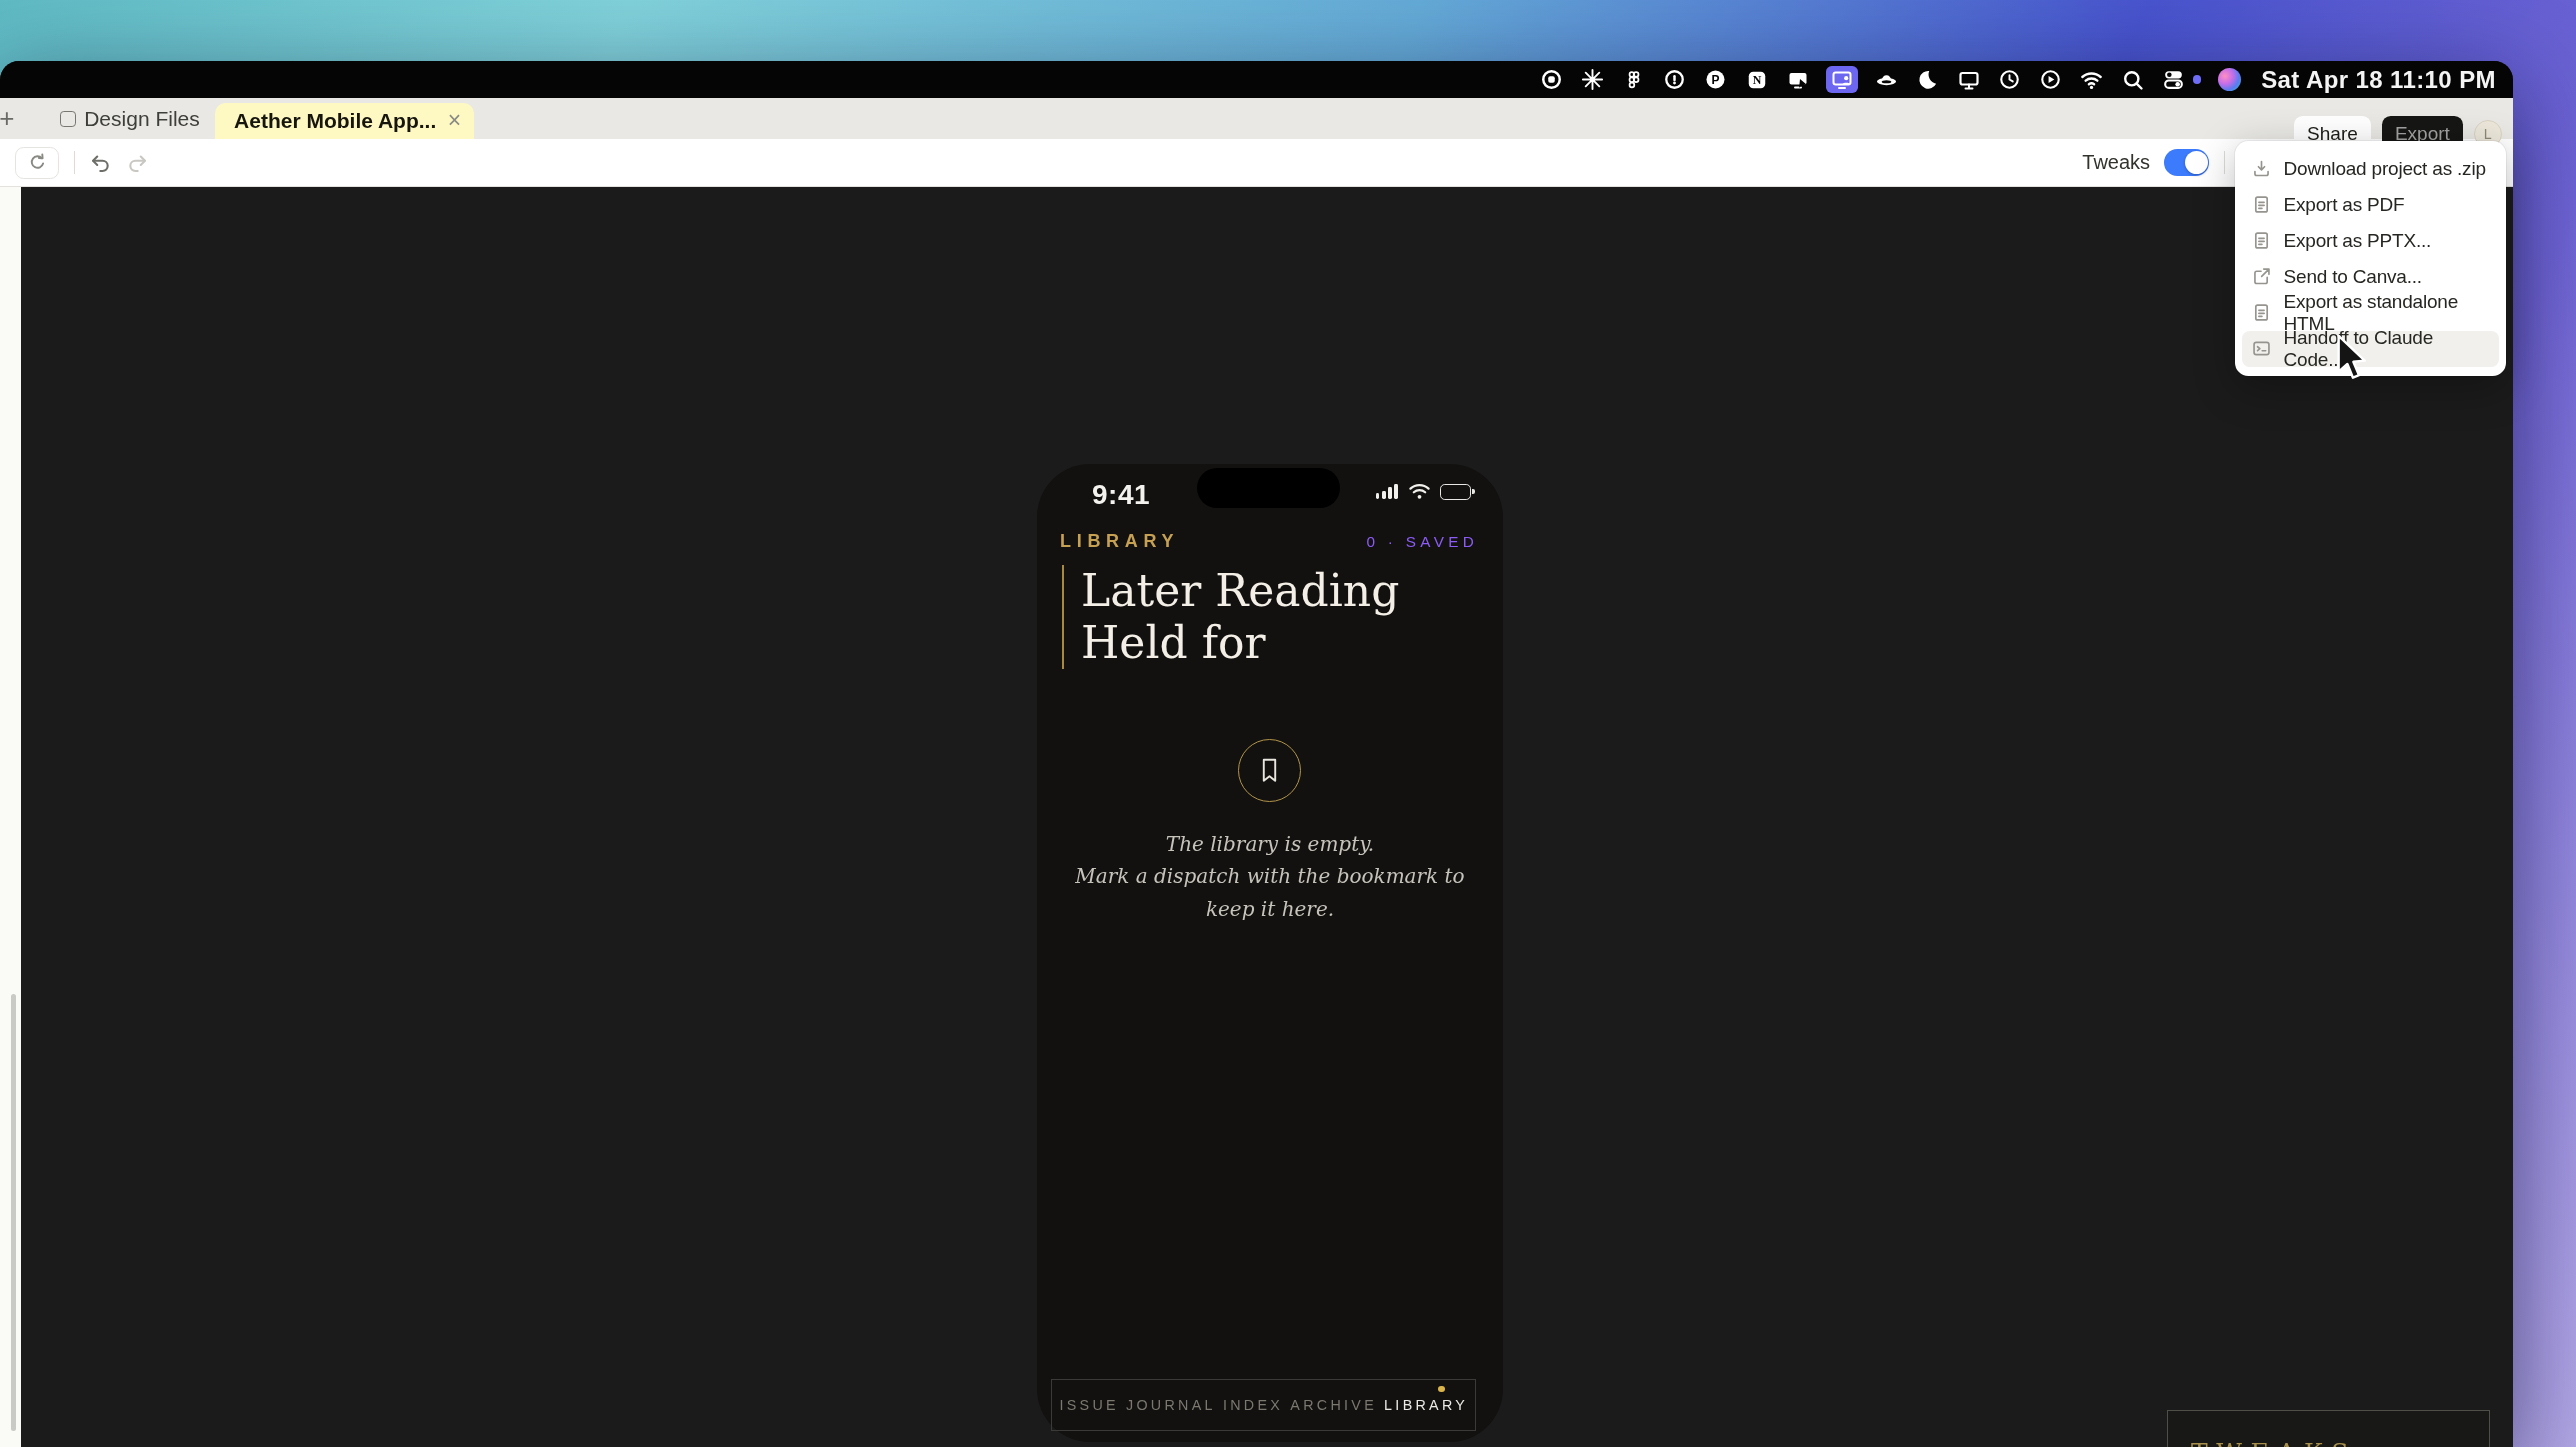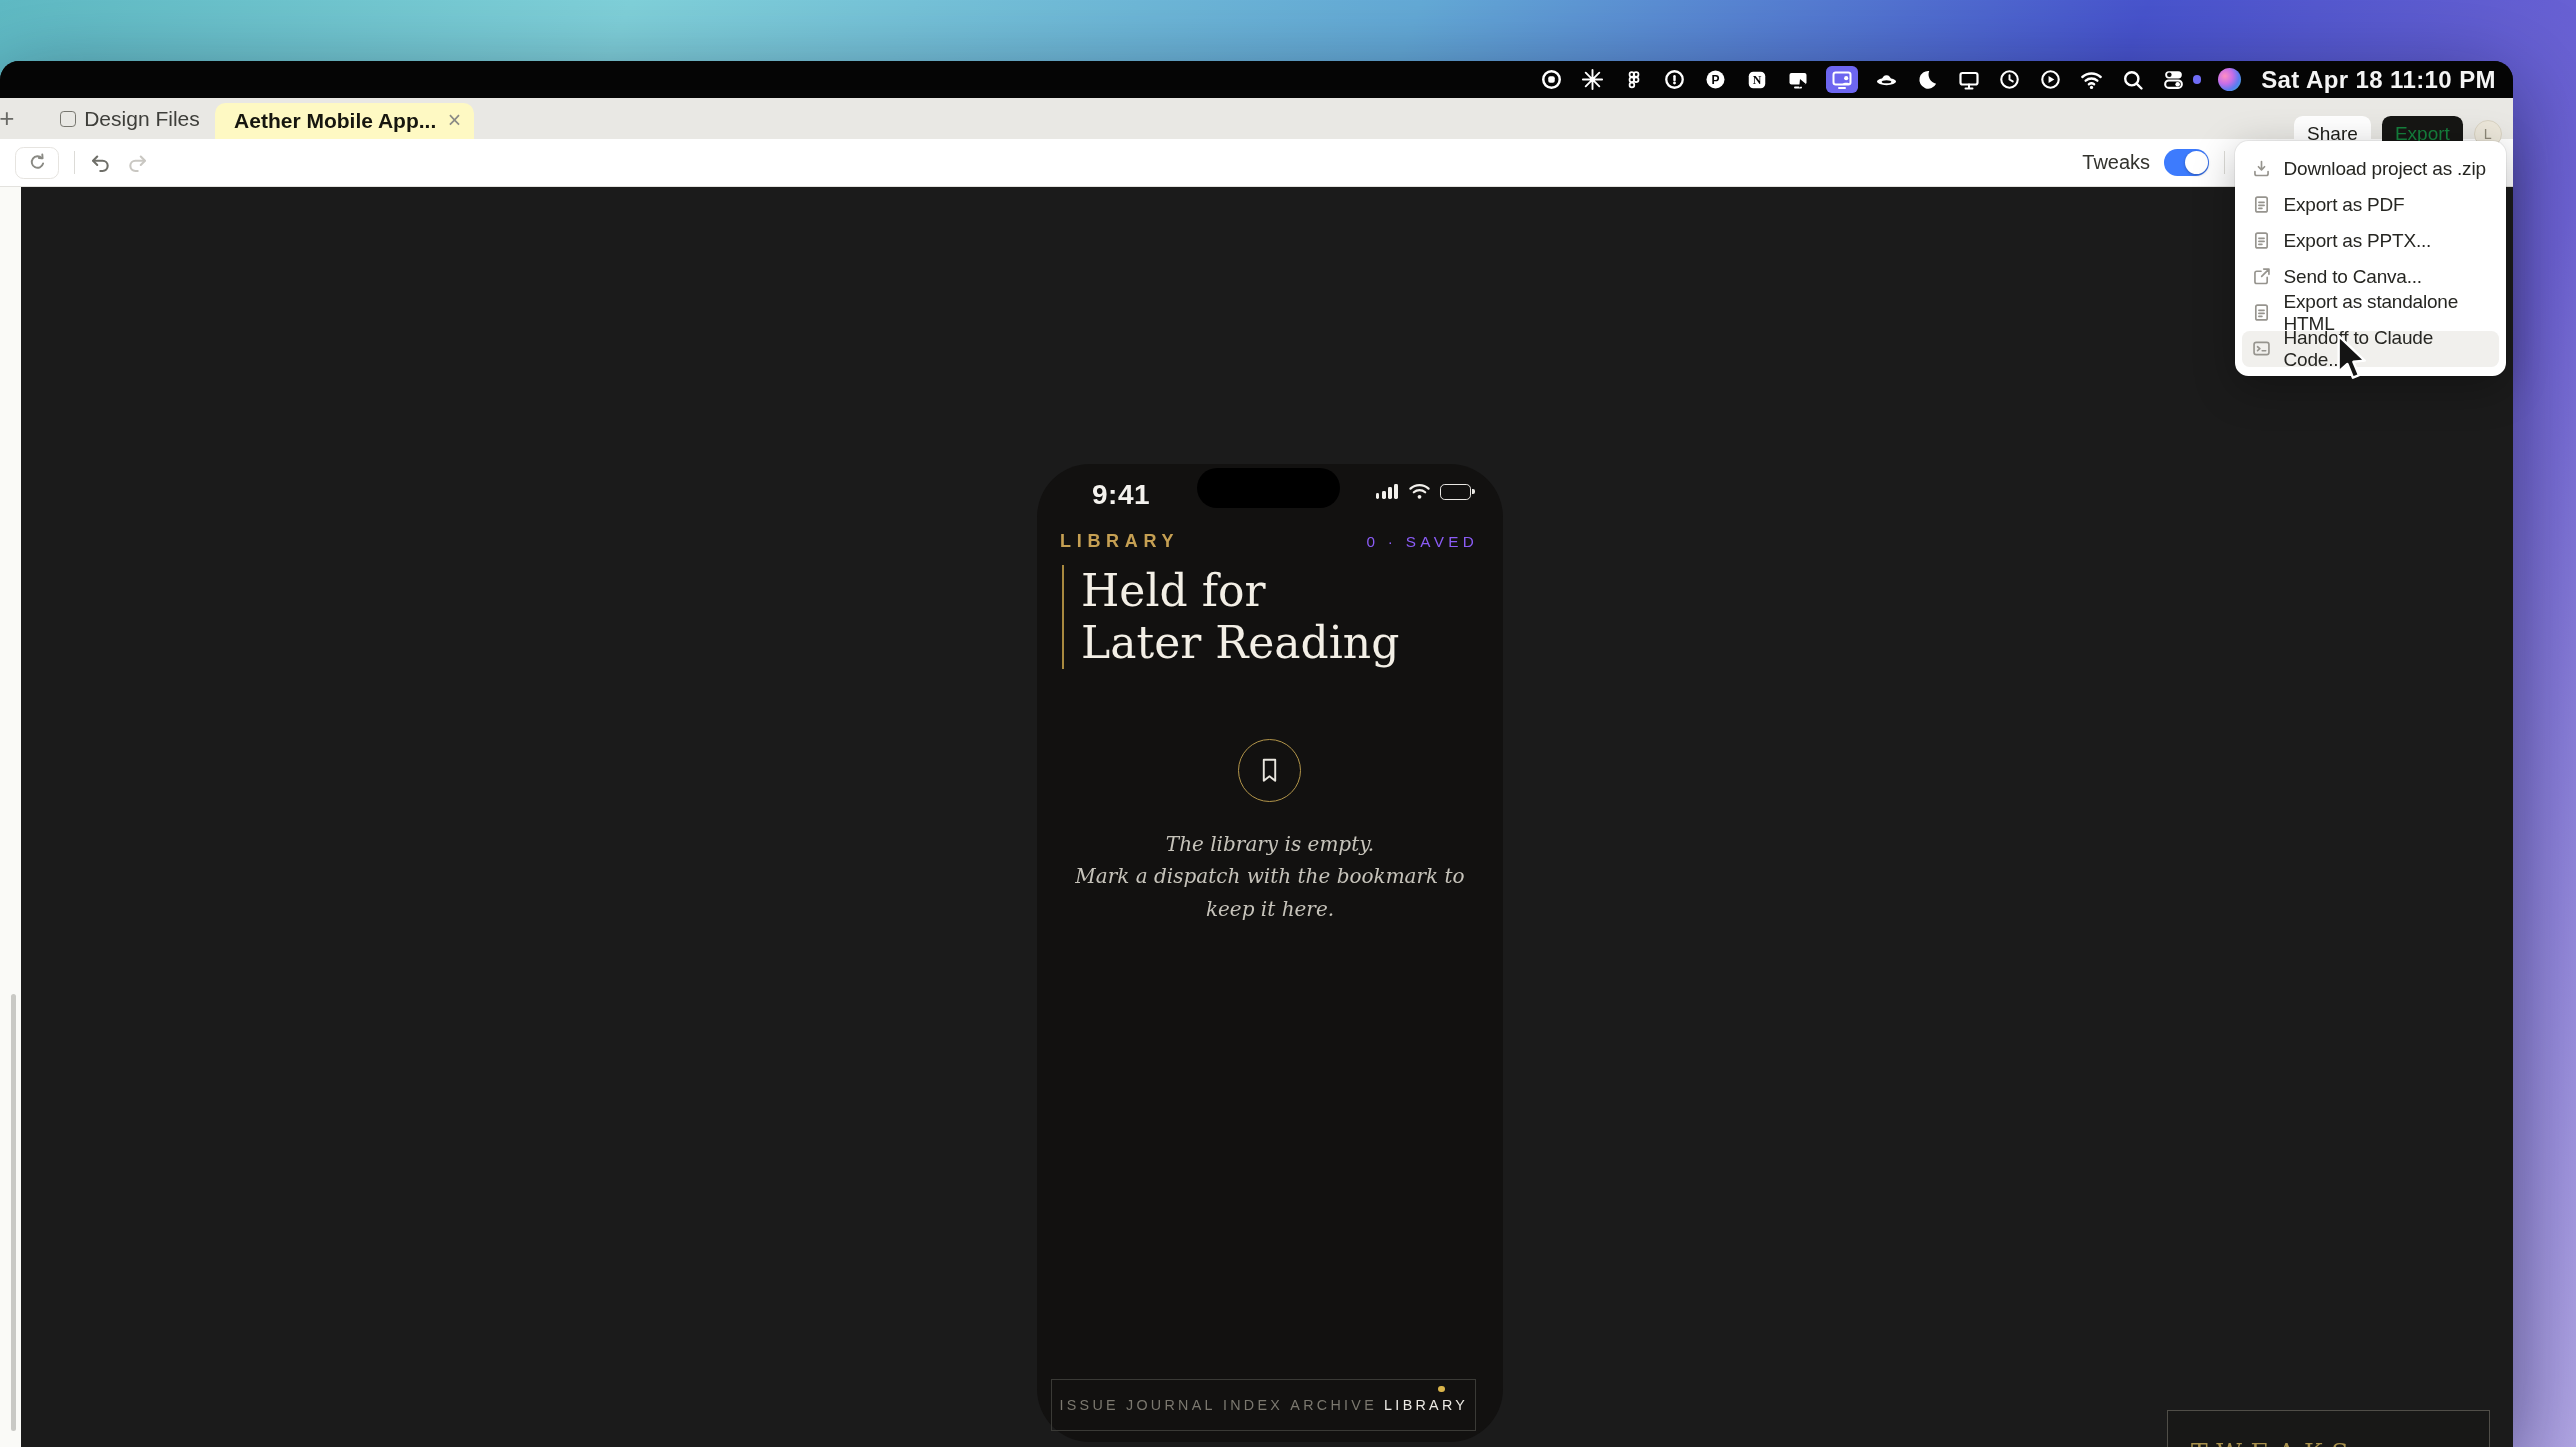--- a/index.html
+++ b/index.html
@@ -39,21 +39,21 @@
   .tab.inactive { margin-left:25px; }
   .tab-sq { width:16px; height:16px; border:1.9px solid #77766f; border-radius:3.8px; }
   .tab.active {
     background:#fef9c3; border-radius:10.5px 10.5px 0 0; margin-top:4.8px; font-weight:700; color:#16160f;
     padding:0 13.3px 0 19px; gap:11.4px;
   }
   .tab-close { font-weight:400; color:#8a8a85; font-size:23px; line-height:1; }
   .ts-right { margin-left:auto; display:flex; align-items:center; gap:10.5px; padding-right:11.4px;margin-top:30px; }
   .btn { border-radius:8.6px; font-size:19px; padding:6.7px 13.3px; display:flex; align-items:center; }
   .btn-share { background:#fff; color:#1c1c18; }
-  .btn-export { background:#161614; color:#15803d; }
+  .btn-export { background:#161614; color:#a3a3a3; }
   .avatar { width:28px; height:28px; border-radius:50%; background:#ece7da; border:1px solid #d9d3c3;
     color:#8d8878; font-size:14.3px; display:flex; align-items:center; justify-content:center; }
 
   
   .toolbar { height:48px; background:#fff; border-bottom:1px solid #e3e2de; display:flex; align-items:center;
     padding:0 15.3px; flex:0 0 auto; }
   .tb-left { display:flex; align-items:center; gap:14.3px; }
   .reload-btn { width:44px; height:32px; border:1.9px solid #e6e4e0; border-radius:8.6px; display:flex;
     align-items:center; justify-content:center; color:#8a8a84; }
   .vsep { width:1px; height:23px; background:#dcdbd7; }
@@ -329,22 +329,22 @@
         </span>
         <span class="battery"><span class="fill"></span><span class="nub"></span></span>
       </div>
 
       <div class="ph-row2">
         <span class="lib-label">LIBRARY</span>
         <span class="saved-label">0 · SAVED</span>
       </div>
 
       <div class="headline">
+        <div>Later Reading</div>
         <div>Held for</div>
-        <div>Later Reading</div>
       </div>
 
       <div class="bm-circle">
         <span>
           <svg width="27" height="30.5" viewBox="0 0 28 32" fill="none" stroke="#e9e6de" stroke-width="2" stroke-linejoin="round">
               <path d="M8 5h12v22l-6-4.6L8 27z"></path>
             </svg>
         </span>
       </div>
 

